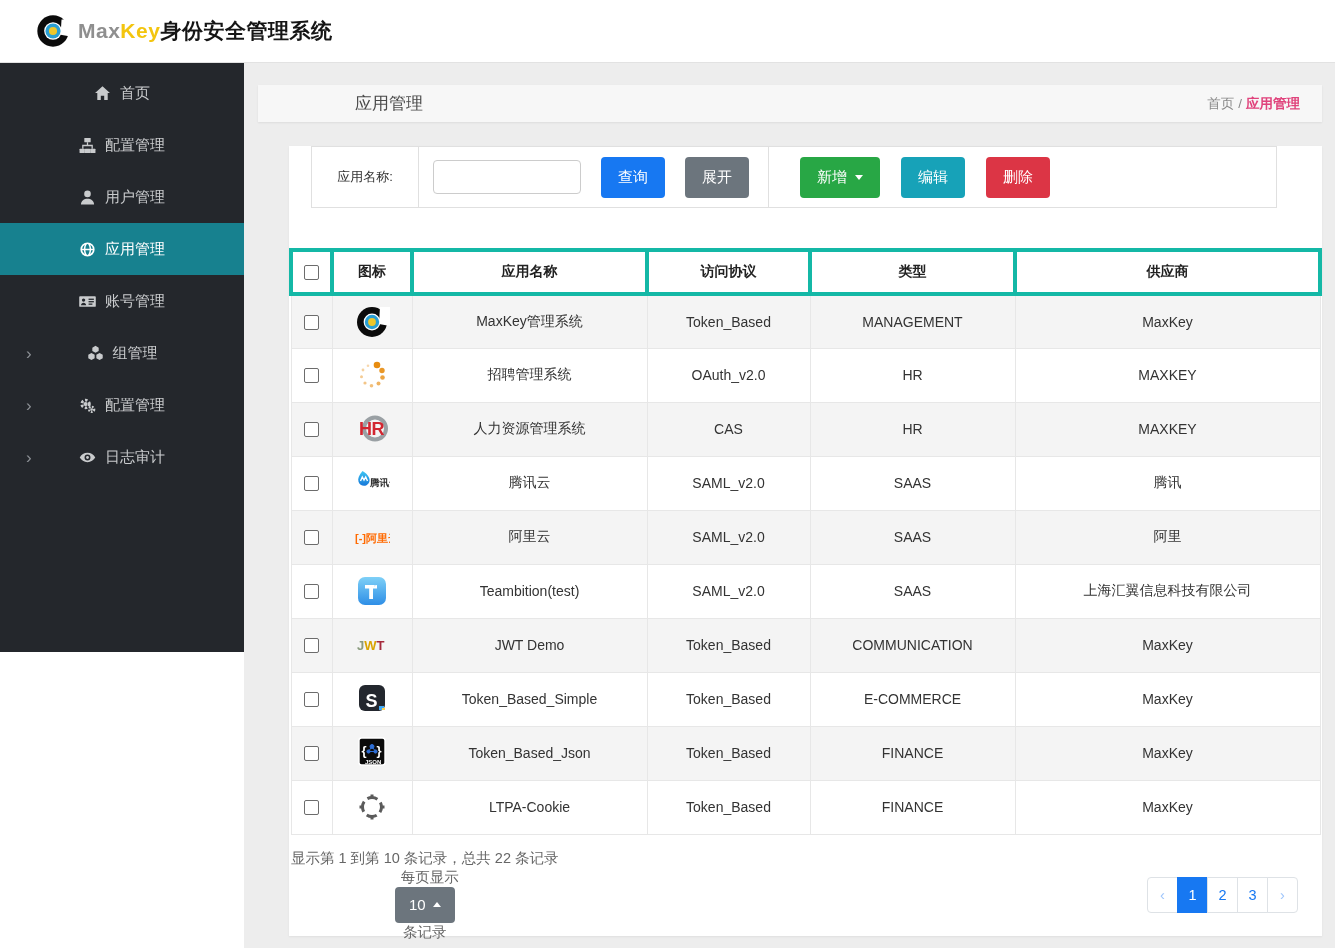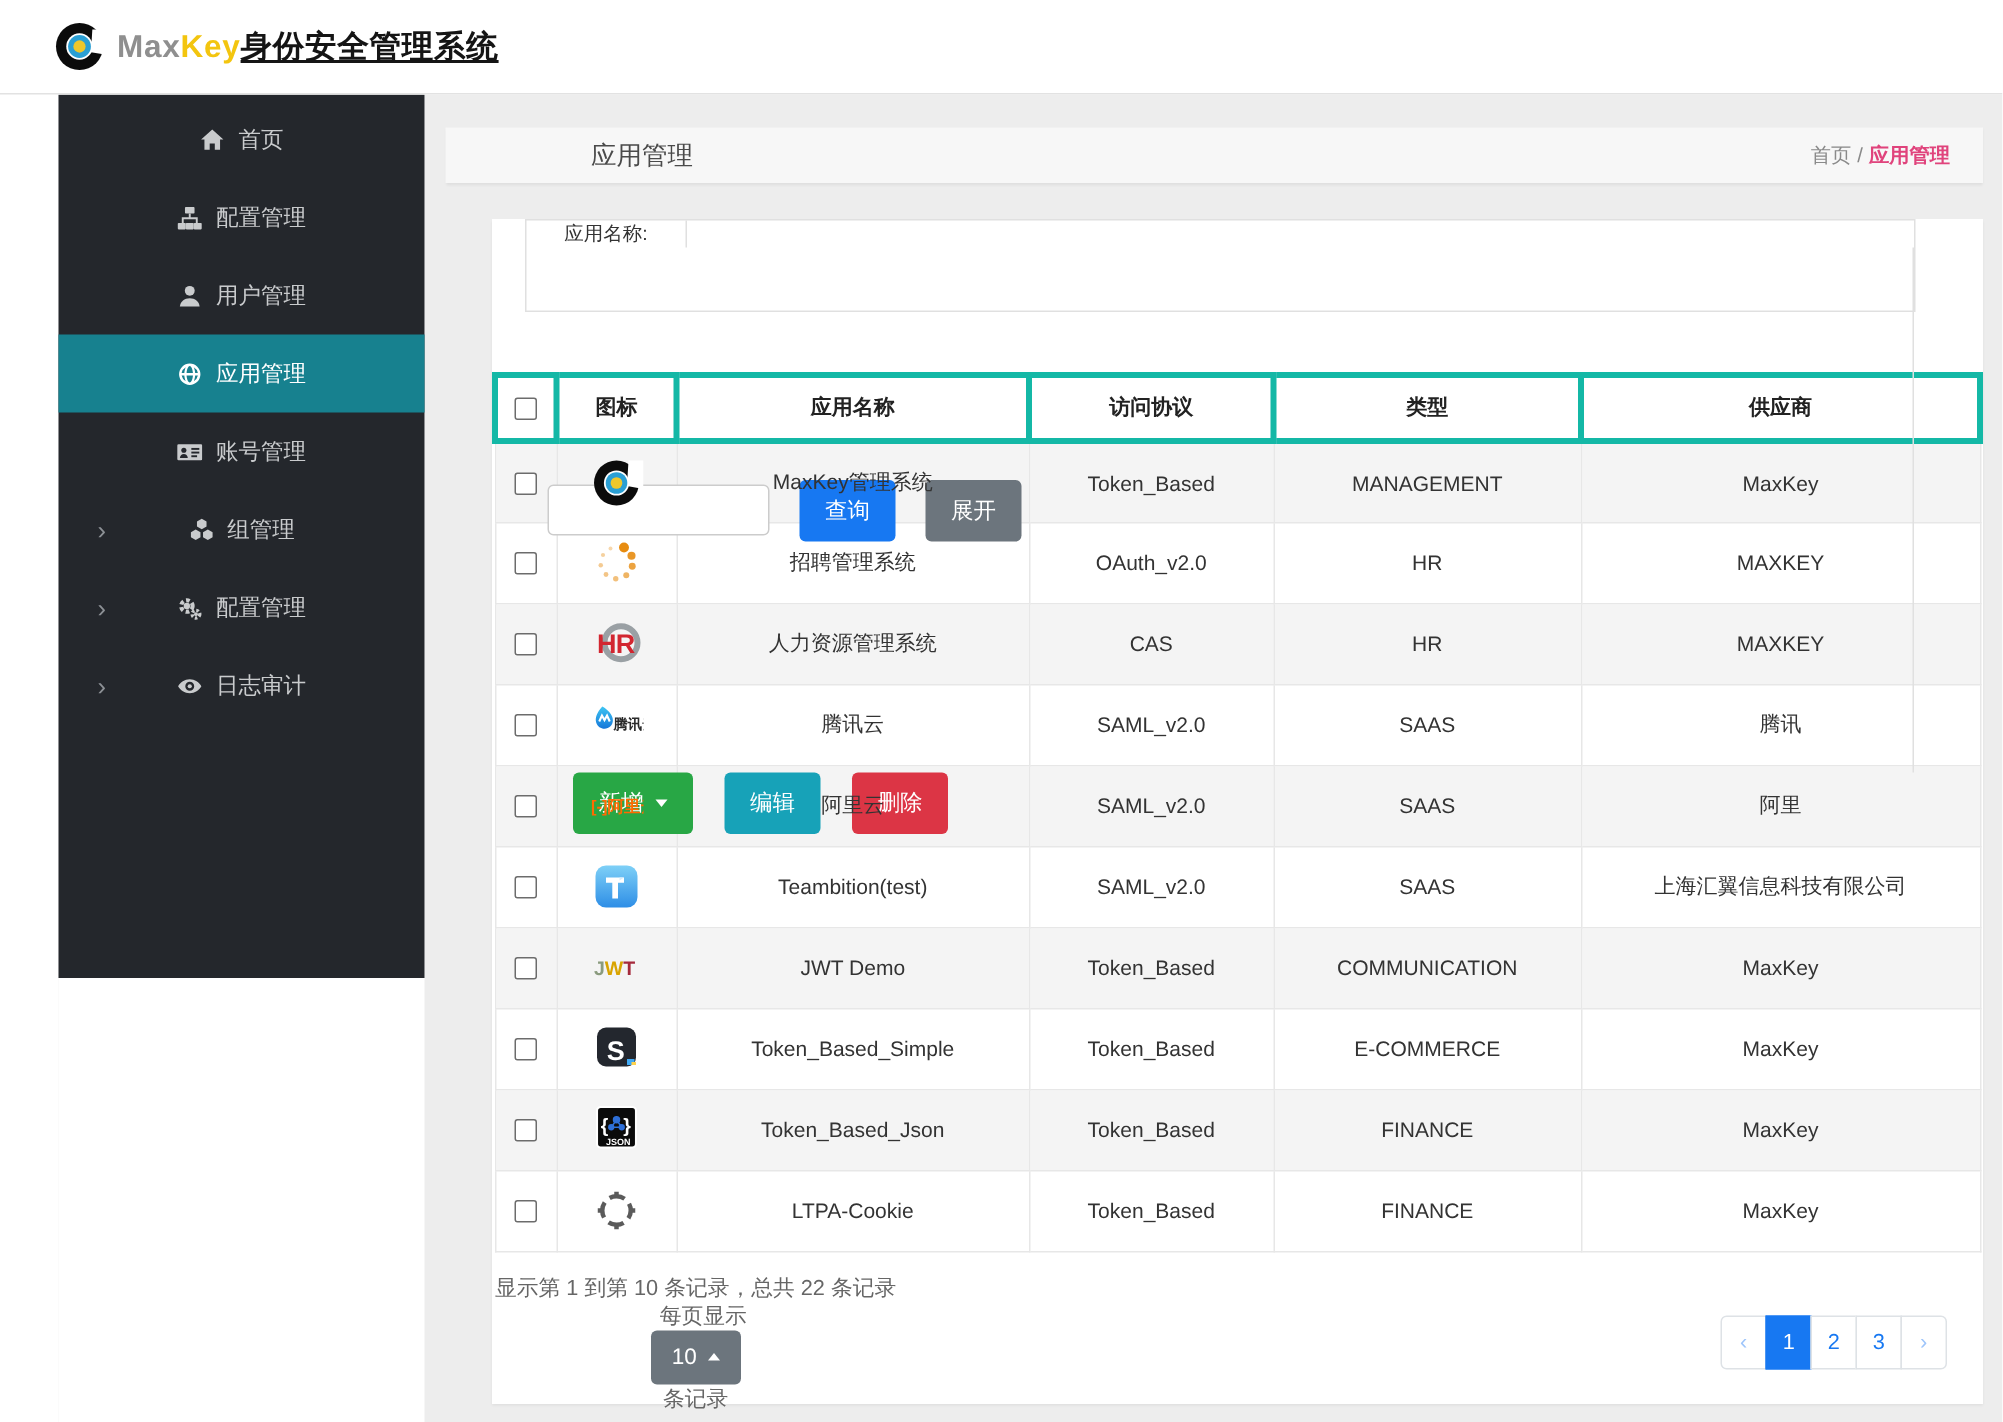--- a/index.html
+++ b/index.html
@@ -10,28 +10,28 @@
   *{box-sizing:border-box; margin:0; padding:0;}
   html,body{width:1335px;height:948px;overflow:hidden;}
   body{font-family:"Liberation Sans","DejaVu Sans",sans-serif; background:#fff; color:#333;}
 
   
   .topbar{height:63px; background:#fff; border-bottom:1px solid #e2e2e2;
     display:flex; align-items:center; padding:0 24px 0 34px; position:relative; z-index:3;}
   .brand{display:flex; align-items:center; gap:6px; cursor:pointer;}
   .brand-text{font-size:21px; font-weight:bold; letter-spacing:.5px;}
   .brand-max{color:#8f8f8f;} .brand-key{color:var(--c-brand-yellow);}
-  .brand-suffix{color:#151515;text-decoration:underline;}
+  .brand-suffix{color:#151515;}
   .topbar-right{margin-left:auto; display:flex; align-items:center; gap:14px;}
   .welcome{font-size:16px; color:#333;}
   .username{font-size:17px; font-weight:bold; color:#1c1c1c; margin-right:10px;}
   .top-icon{display:inline-flex; align-items:center; cursor:pointer;}
 
   
-  .content{display:flex; height:885px; background:#ededed;margin-left:39px;}
+  .content{display:flex; height:885px; background:#ededed;}
   .sidebar-col{width:244px; background:#fff; flex:none;}
   .side-nav{background:#24272c; height:589px; padding-top:4px;}
   .side-item{height:52px; display:flex; align-items:center; justify-content:center;
     color:#c9cbcd; font-size:15px; position:relative; cursor:pointer;}
   .side-item.active{background:var(--c-sidebar-active); color:#fff;}
   .side-icon{display:inline-flex; margin-right:9px;}
   .side-icon svg{width:17px; height:17px; fill:currentColor;}
   .chev{position:absolute; left:26px; font-size:17px; color:#8d9196; line-height:1;}
 
   .main{flex:1; min-width:0;}
@@ -41,21 +41,21 @@
   .page-title{font-size:17px; color:#4a4a4a;}
   .breadcrumb{font-size:13.5px; color:#8a8a8a;}
   .breadcrumb .bc-root{color:#8a8a8a; cursor:pointer;}
   .breadcrumb .bc-sep{margin:0 4px;}
   .breadcrumb .bc-current{color:var(--c-breadcrumb); font-weight:600;}
 
   .card{margin:24px 13px 0 45px; background:#fff; height:790px;
     box-shadow:0 1px 2px rgba(0,0,0,.06);}
 
   
-  .searchbox{margin:16px 45px 0 22px; border:1px solid #e0e0e0; display:flex; height:62px;flex-direction:column;}
+  .searchbox{margin:16px 45px 0 22px; border:1px solid #e0e0e0; display:flex; height:62px;}
   .search-label-cell{width:107px; flex:none; display:flex; align-items:center;
     justify-content:center; border-right:1px solid #e0e0e0; font-size:13px; color:#333;}
   .search-mid{flex:0 0 350px; display:flex; align-items:center; gap:20px;
     padding-left:14px; border-right:1px solid #e0e0e0;}
   .search-input{width:148px; height:34px; border:1px solid #ccc; border-radius:4px;
     padding:0 8px; font-size:14px; outline:none;}
   .btn{height:41px; padding:0 17px; border:none; border-radius:4px; color:#fff;
     font-size:15px; cursor:pointer; display:inline-flex; align-items:center; gap:8px;
     font-family:inherit;}
   .btn-primary{background:var(--c-primary);}

